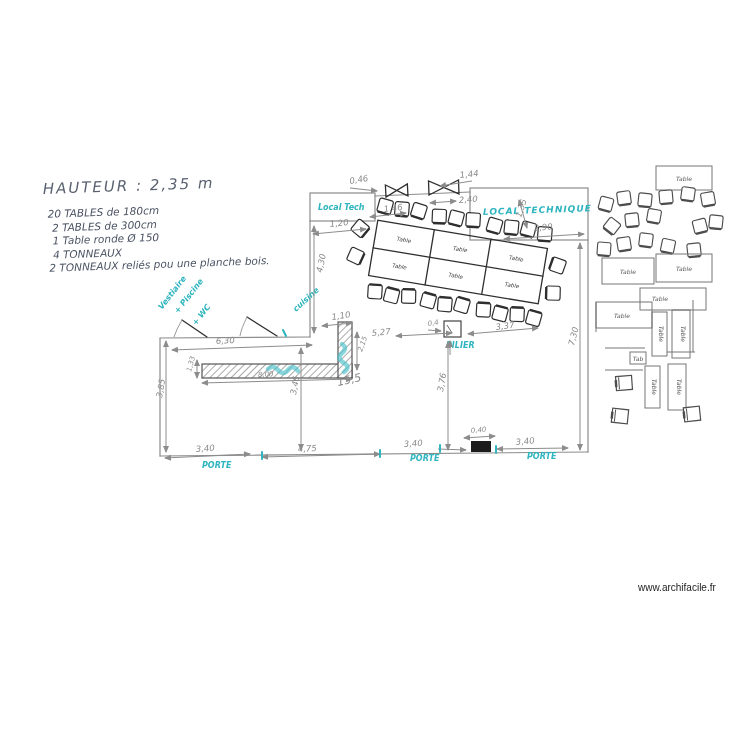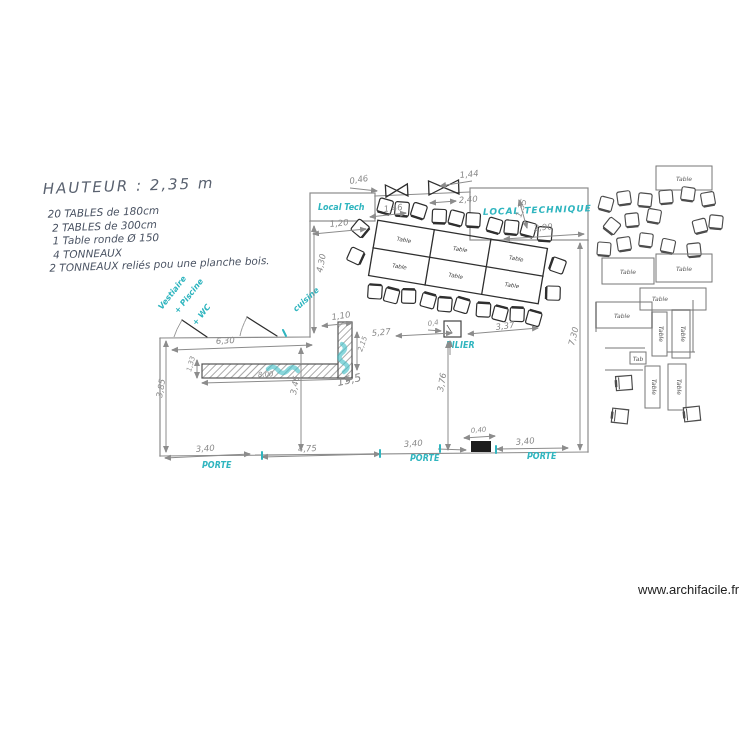--- a/index.html
+++ b/index.html
@@ -5,21 +5,21 @@
   html,body{margin:0;padding:0;background:#fff;}
   #page{position:relative;width:750px;height:750px;background:#ffffff;overflow:hidden;
         font-family:"DejaVu Sans",sans-serif;}
   
   .notes{position:absolute;left:44px;top:176px;transform:rotate(-2deg);color:#4a5363;}
   .notes-title{font-style:italic;font-size:15px;letter-spacing:2px;color:#5a6270;margin-bottom:10px;}
   .note-line{font-style:italic;font-size:10.5px;line-height:13.5px;margin-left:8px;}
   .note-line.first{margin-left:4px;}
   
   .watermark{position:absolute;left:638px;top:582px;font-family:"Liberation Sans",sans-serif;
-             font-size:13px;color:#222;}
+             font-size:10px;color:#222;}
   
   svg{position:absolute;left:0;top:0;}
   .wall{stroke:#8c8c8c;stroke-width:1.2;fill:none;stroke-linecap:round;}
   .wall-thin{stroke:#9a9a9a;stroke-width:1;fill:none;}
   .ink{stroke:#2f2f2f;stroke-width:1.3;fill:none;stroke-linecap:round;}
   .barwall{stroke:#555;stroke-width:1.2;}
   .dimline{stroke:#8c8c8c;stroke-width:1;fill:none;}
   .dim{font-style:italic;font-size:8.5px;fill:#8a8a8a;}
   .dim-big{font-style:italic;font-size:11px;fill:#8a8a8a;}
   .dim-small{font-style:italic;font-size:7px;fill:#8a8a8a;}

